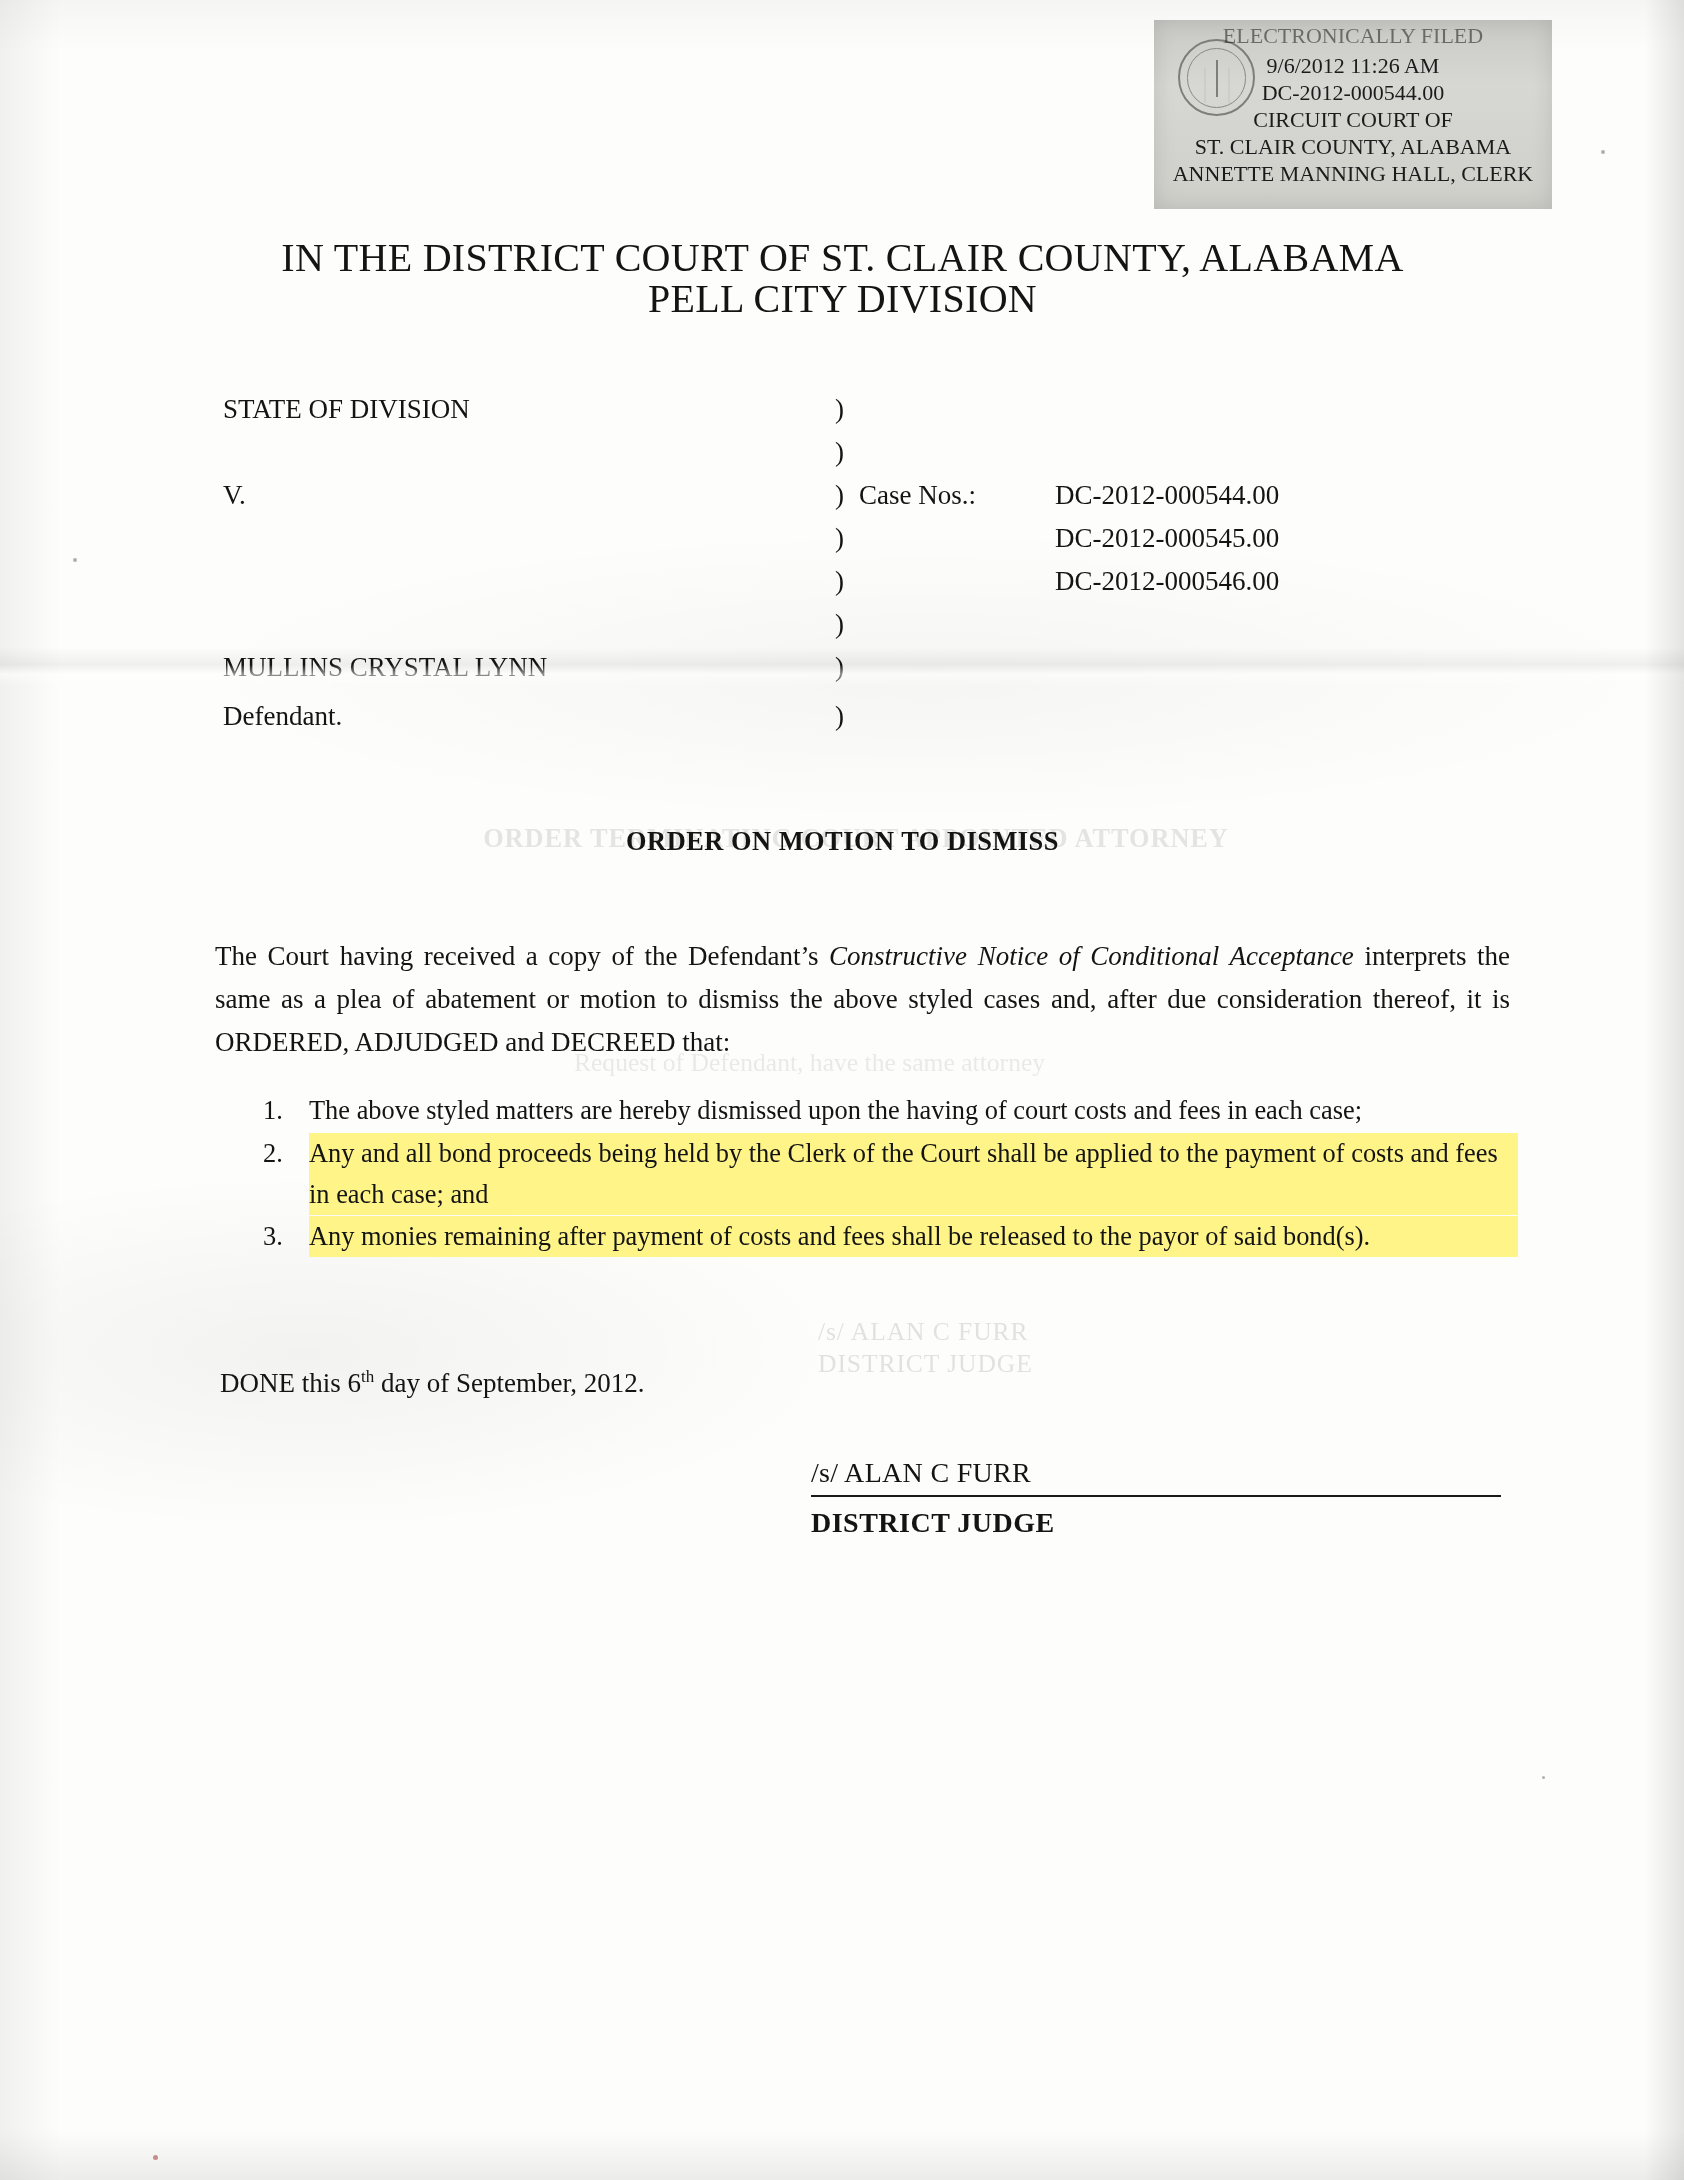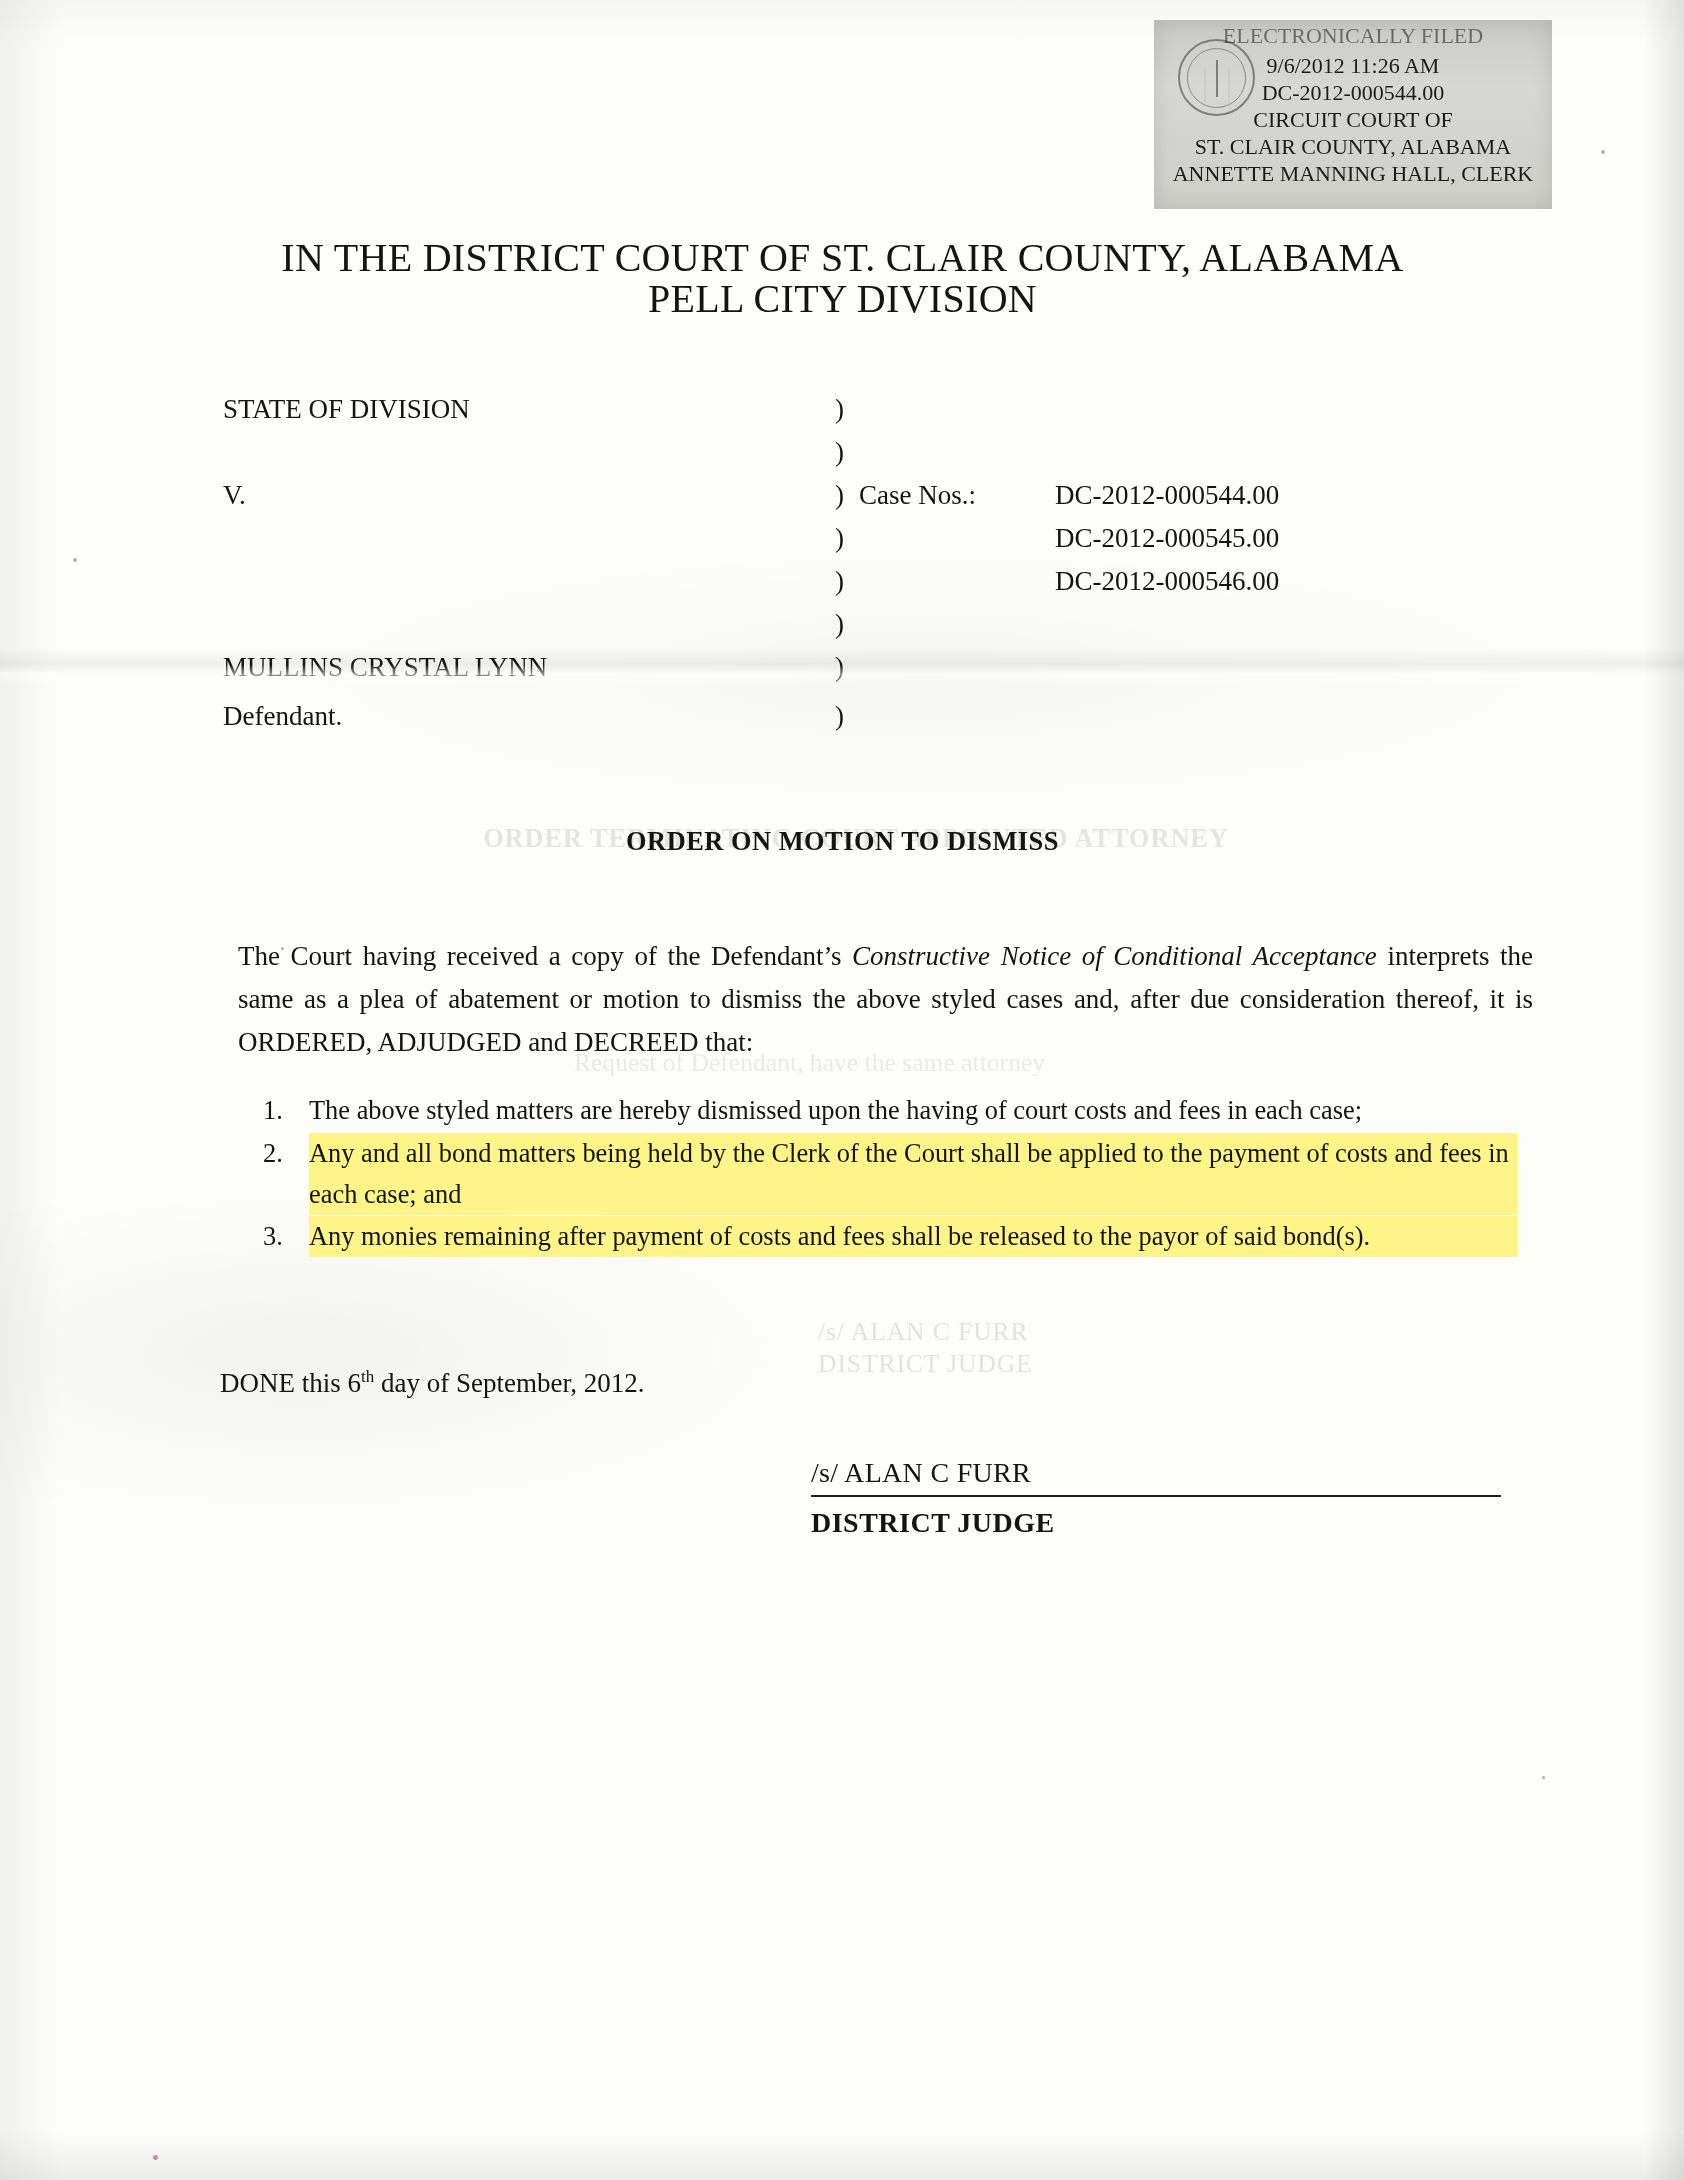--- a/index.html
+++ b/index.html
@@ -197,21 +197,20 @@
 
   
   .body-para {
     position: absolute;
     top: 935px;
     left: 215px;
     width: 1295px;
     font-size: 27px;
     line-height: 43px;
     text-align: justify;
-    margin-left: 23px;
   }
   .body-para i { font-style: italic; }
 
   .numbered {
     position: absolute;
     top: 1090px;
     left: 215px;
     width: 1303px;
     font-size: 26.4px;
     line-height: 41px;
@@ -344,21 +343,21 @@
     <span>The Court having received a copy of the Defendant’s </span><i>Constructive Notice of Conditional Acceptance</i><span> interprets the same as a plea of abatement or motion to dismiss  the above styled cases and, after due consideration thereof, it is ORDERED, ADJUDGED and DECREED that:</span>
   </div>
 
   <div class="numbered">
     <div class="item">
       <span class="item-num">1.</span>
       <span class="item-text">The above styled matters are hereby dismissed upon the having of court costs and fees in each case;</span>
     </div>
     <div class="item">
       <span class="item-num">2.</span>
-      <span class="item-text hl">Any and all bond matters being held by the Clerk of the Court shall be applied to the payment of costs and fees in each case; and</span>
+      <span class="item-text hl">Any and all bond proceeds being held by the Clerk of the Court shall be applied to the payment of costs and fees in each case; and</span>
     </div>
     <div class="item">
       <span class="item-num">3.</span>
       <span class="item-text hl">Any monies remaining after payment of costs and fees shall be released to the payor of said bond(s).</span>
     </div>
   </div>
 
   <div class="done-line">
     <span>DONE this 6</span><sup>th</sup><span> day of September, 2012.</span>
   </div>

